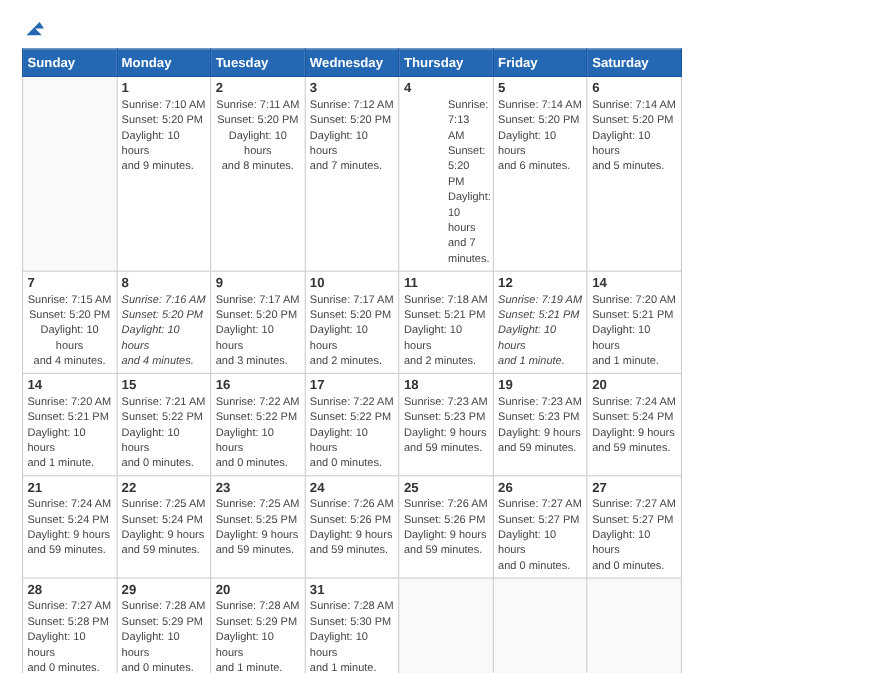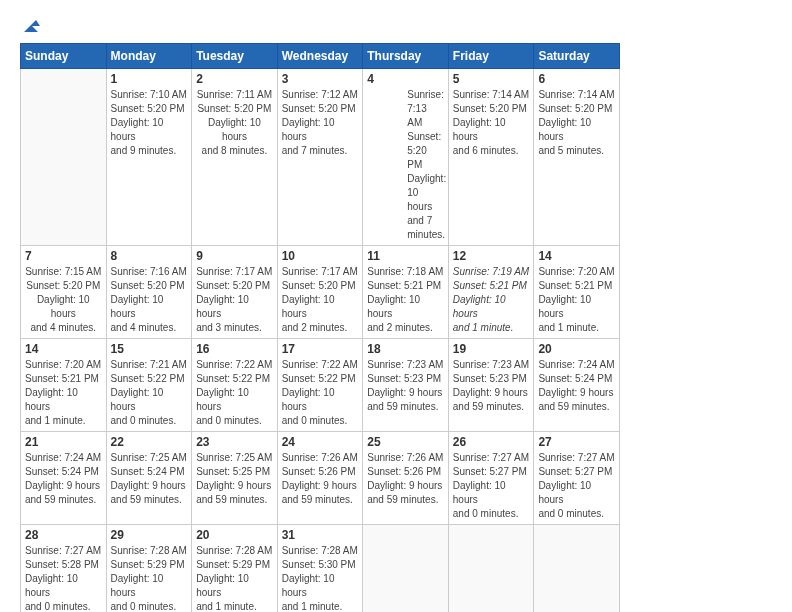--- a/index.html
+++ b/index.html
@@ -167,21 +167,21 @@
         <tr class="week-row">
           <td>
             <span class="day-num">7</span>
             <div class="day-info" style="white-space: pre-line; text-align: center;">Sunrise: 7:15 AM
 Sunset: 5:20 PM
 Daylight: 10 hours
 and 4 minutes.</div>
           </td>
           <td>
             <span class="day-num">8</span>
-            <div class="day-info" style="white-space: pre-line;">Sunrise: 7:16 AM
+            <div class="day-info" style="white-space: pre-line; font-style: italic;">Sunrise: 7:16 AM
 Sunset: 5:20 PM
 Daylight: 10 hours
 and 4 minutes.</div>
           </td>
           <td>
             <span class="day-num">9</span>
             <div class="day-info" style="white-space: pre-line;">Sunrise: 7:17 AM
 Sunset: 5:20 PM
 Daylight: 10 hours
 and 3 minutes.</div>

